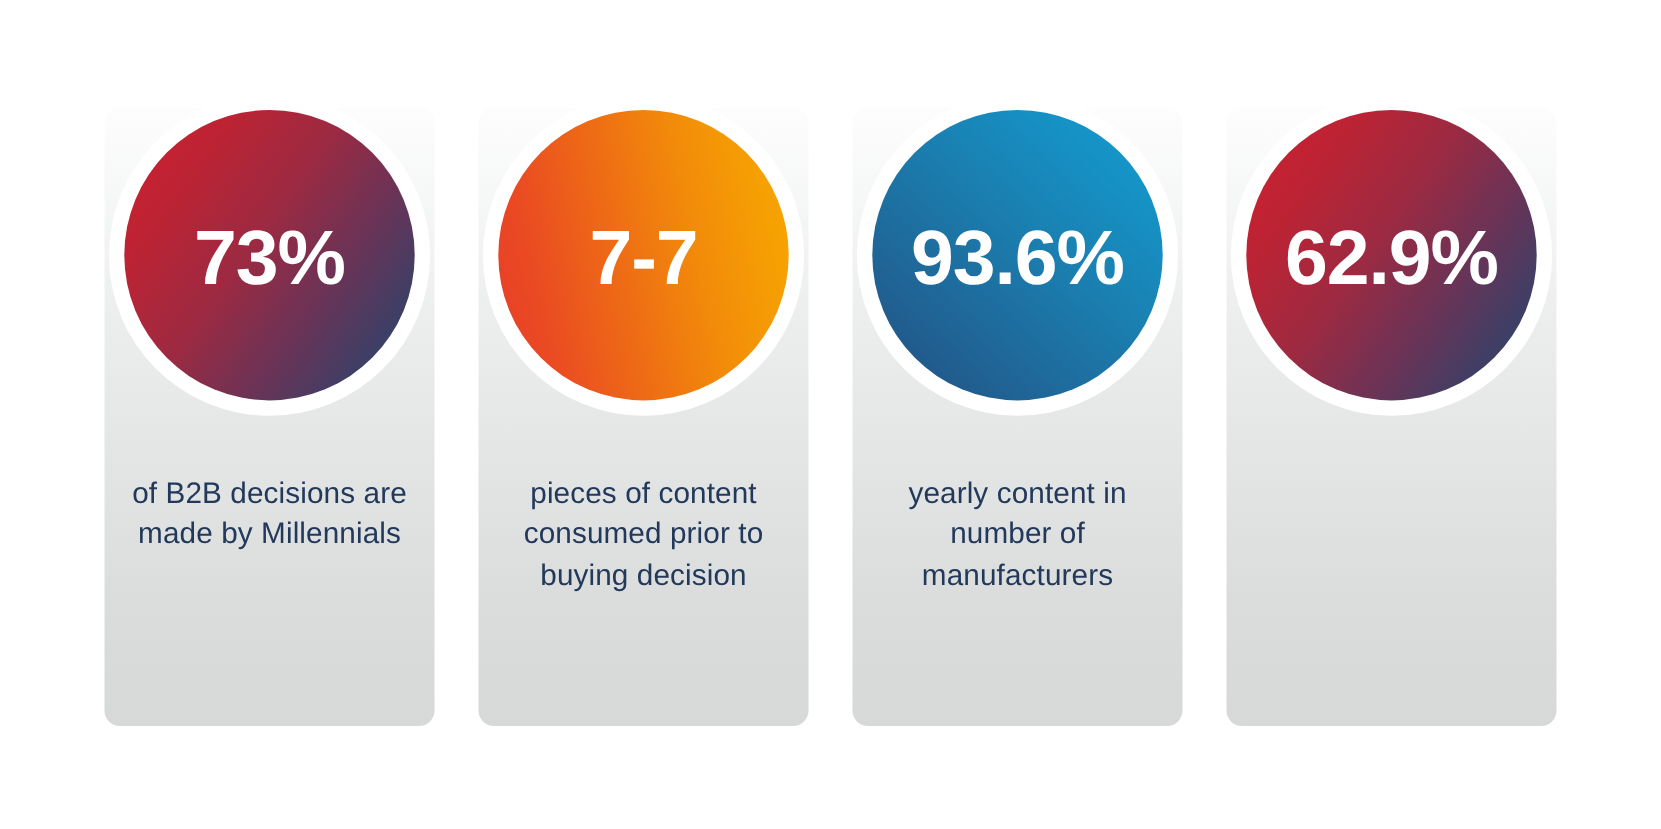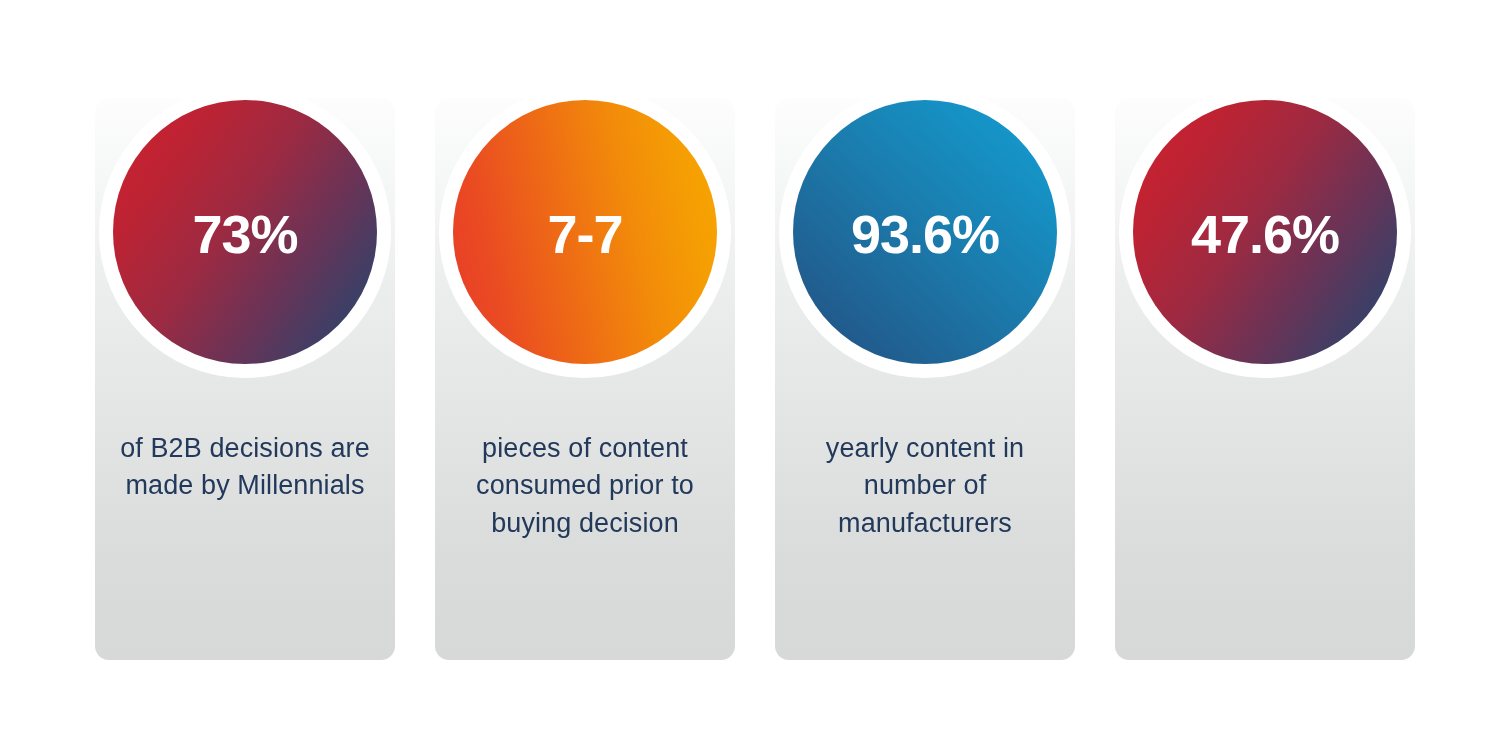--- a/index.html
+++ b/index.html
@@ -66,21 +66,21 @@
     display: flex;
     align-items: center;
     justify-content: center;
     position: relative;
   }
 
   .circle-value {
     color: #ffffff;
     font-family: "Liberation Sans", sans-serif;
     font-weight: bold;
-    font-size: 54px;
+    font-size: 70px;
     line-height: 1;
     letter-spacing: -1px;
     text-align: center;
     white-space: nowrap;
     position: relative;
     top: 2px;
   }
 
   .grad-red {
     background: linear-gradient(125deg, #cf2030 0%, #bd2333 22%, #9c2a42 45%, #6b3356 66%, #3d3f66 85%, #2c4470 100%);
@@ -138,18 +138,18 @@
       <div class="circle grad-blue">
         <span class="circle-value">93.6%</span>
       </div>
     </div>
     <div class="card-caption">yearly content in number of manufacturers</div>
   </div>
 
   <div class="stat-card">
     <div class="circle-ring">
       <div class="circle grad-red">
-        <span class="circle-value">47.6%</span>
+        <span class="circle-value">62.9%</span>
       </div>
     </div>
   </div>
 
 </div>
 
 </body></html>

